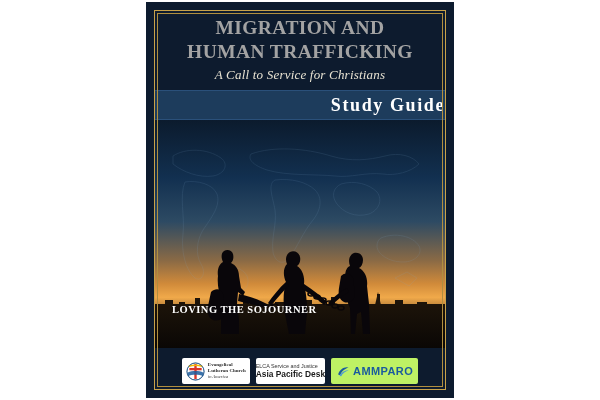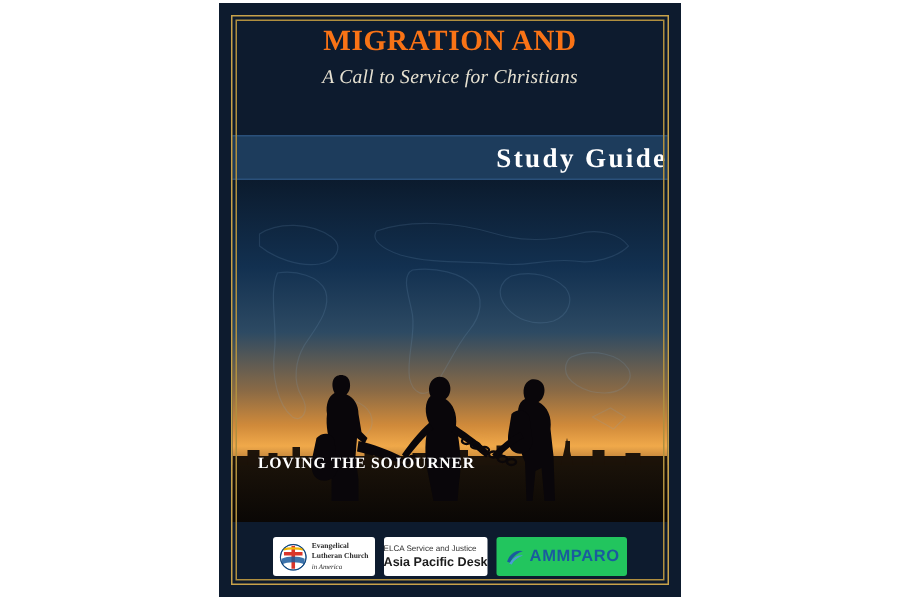--- a/index.html
+++ b/index.html
@@ -55,21 +55,21 @@
   .title-block {
     position: absolute;
     left: 0;
     top: 0;
     width: 100%;
     z-index: 6;
     text-align: center;
     padding-top: 14px;
   }
   .title-line {
-    color: #f97316;
+    color: #a3a3a3;
     font-family: "Liberation Serif", serif;
     font-weight: bold;
     font-size: 19.5px;
     letter-spacing: 0.4px;
     line-height: 24px;
     text-transform: uppercase;
   }
   .subtitle {
     color: #e7e2d2;
     font-family: "Liberation Serif", serif;
@@ -233,21 +233,21 @@
   .desk-big {
     font-family: "Liberation Sans", sans-serif;
     font-weight: bold;
     font-size: 8.4px;
     color: #1b1b1b;
     line-height: 9px;
     white-space: nowrap;
   }
 
   .ammparo-box {
-    background: #22c55e;
+    background: #bef264;
     padding: 2px 5px;
     gap: 3px;
   }
   .ammparo-text {
     font-family: "Liberation Sans", sans-serif;
     font-weight: bold;
     font-size: 11px;
     letter-spacing: 0.4px;
     color: #1a5b9e;
     line-height: 12px;
@@ -328,20 +328,21 @@
           <ellipse cx="180" cy="110" rx="3" ry="2"></ellipse>
           <ellipse cx="186" cy="112" rx="3" ry="2"></ellipse>
           <ellipse cx="120" cy="110" rx="3" ry="2"></ellipse>
           <ellipse cx="114" cy="112" rx="3" ry="2"></ellipse>
         </g>
       </svg>
     </div>
 
     <div class="title-block">
       <div class="title-line">Migration and</div>
+      <div class="title-line">Human Trafficking</div>
       <div class="subtitle">A Call to Service for Christians</div>
     </div>
 
     <div class="band">
       <span class="band-text">Study Guide</span>
     </div>
 
     <div class="tagline">
       <div>Loving the Sojourner</div>
     </div>

